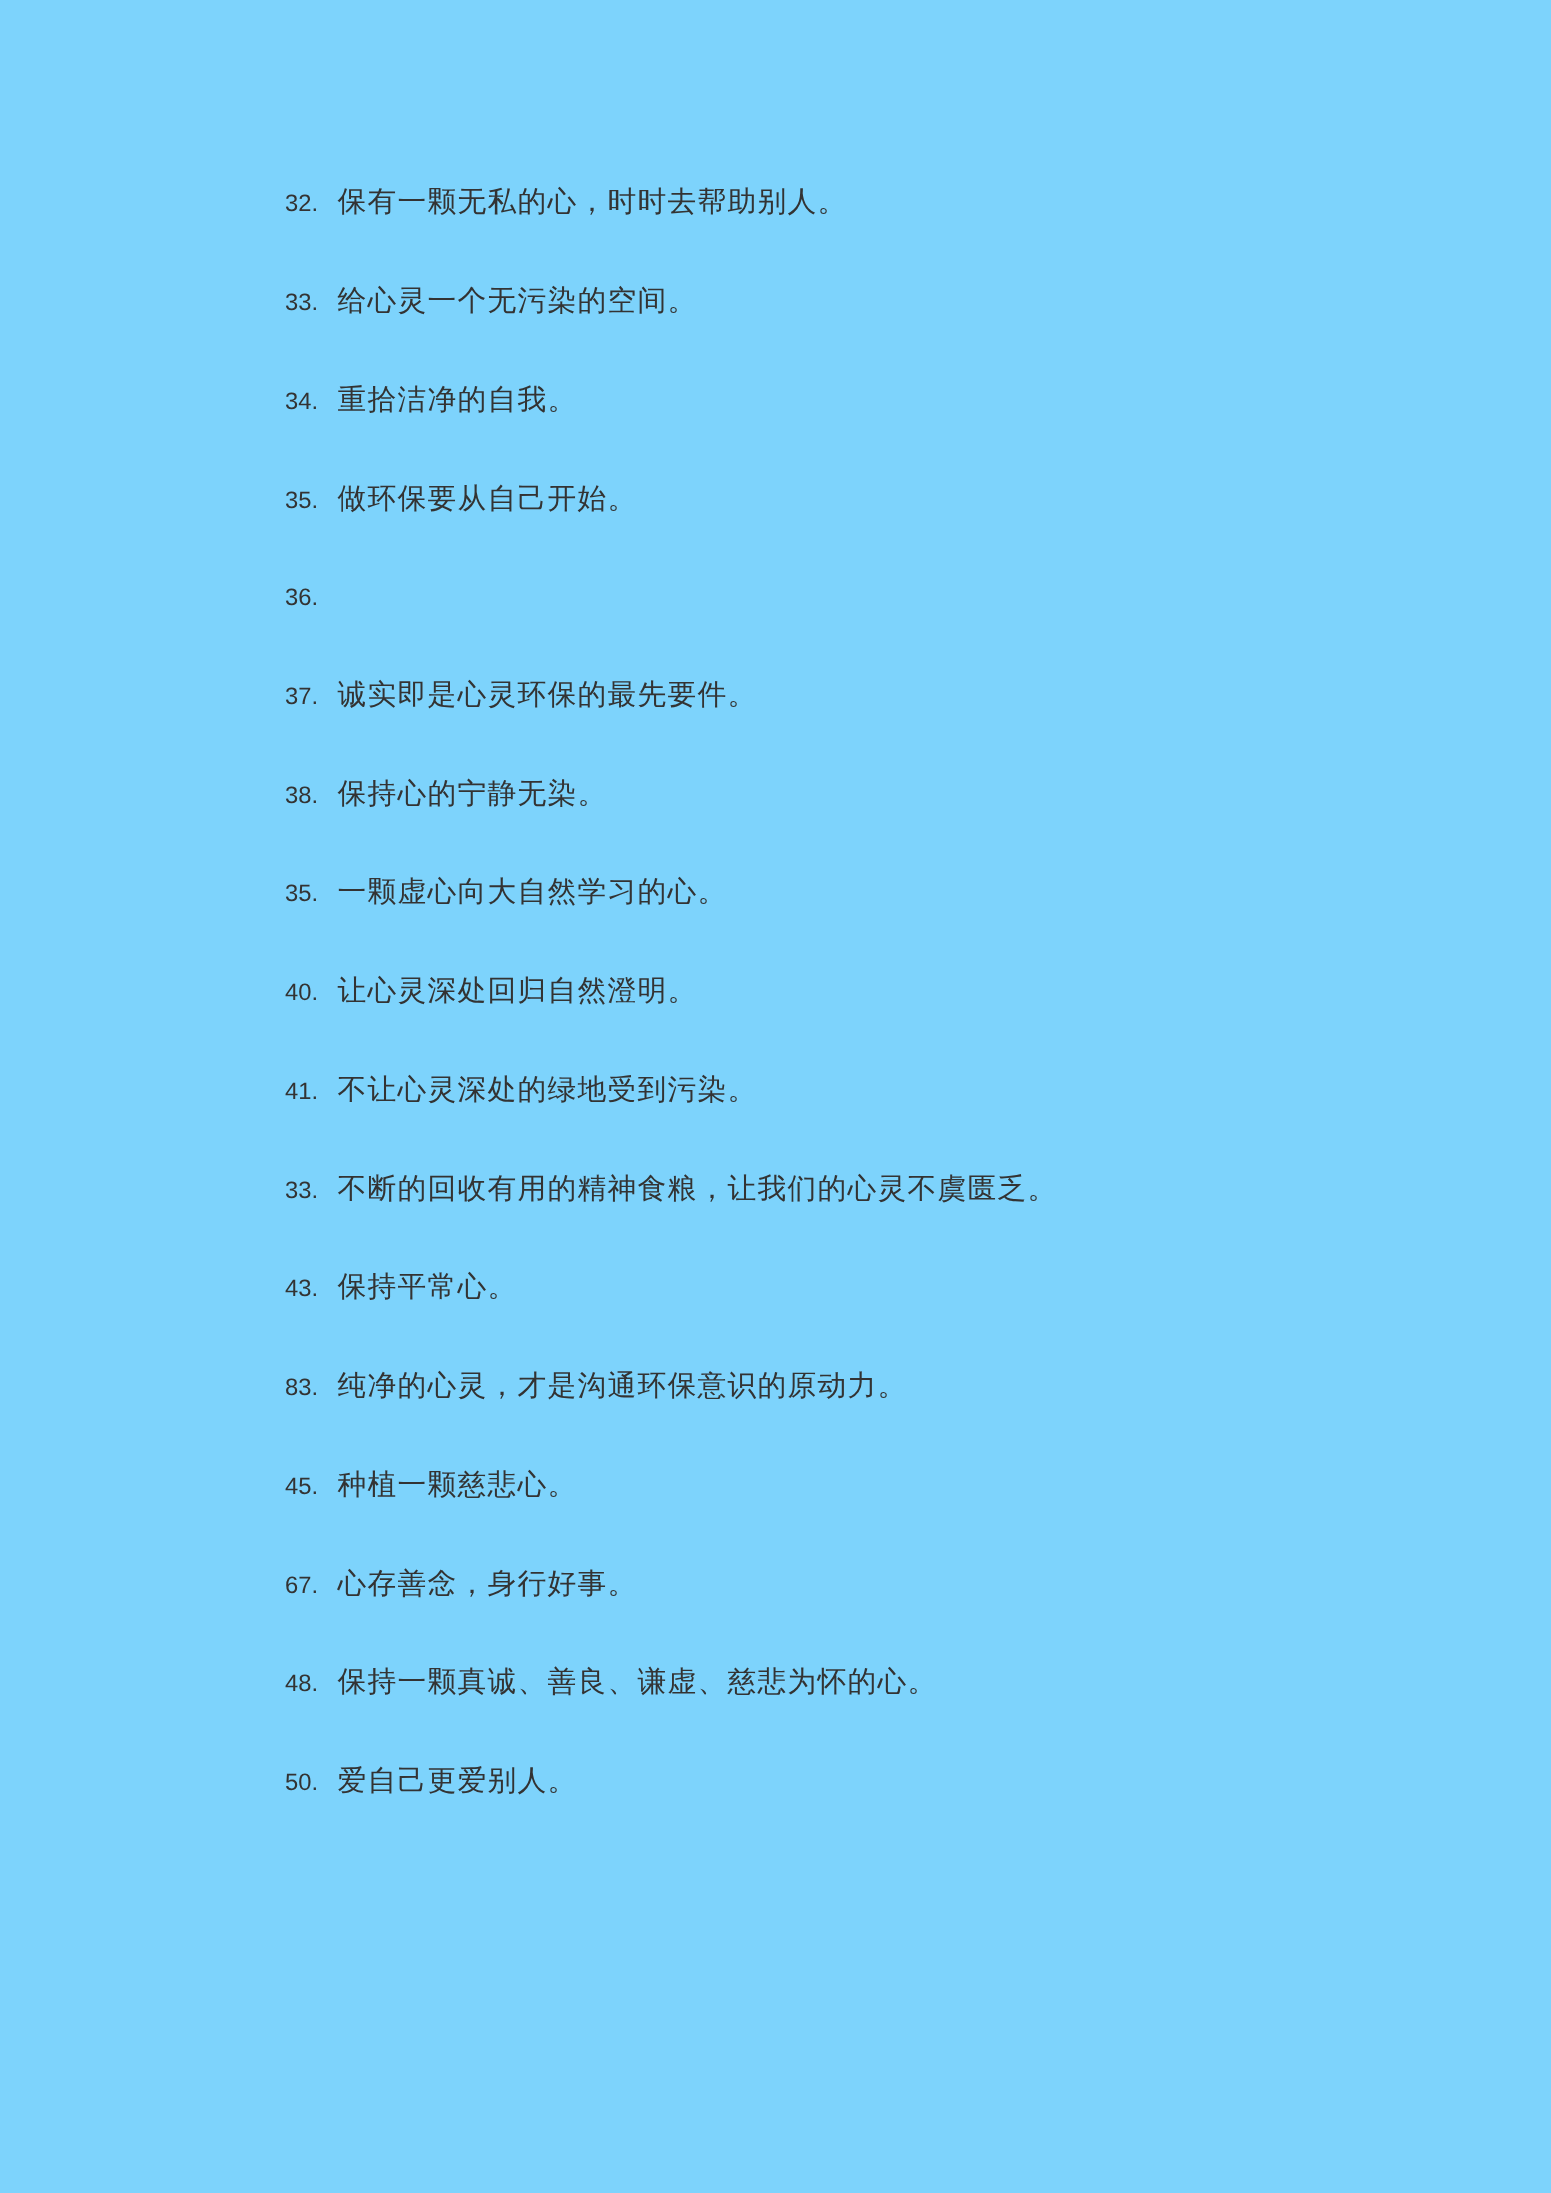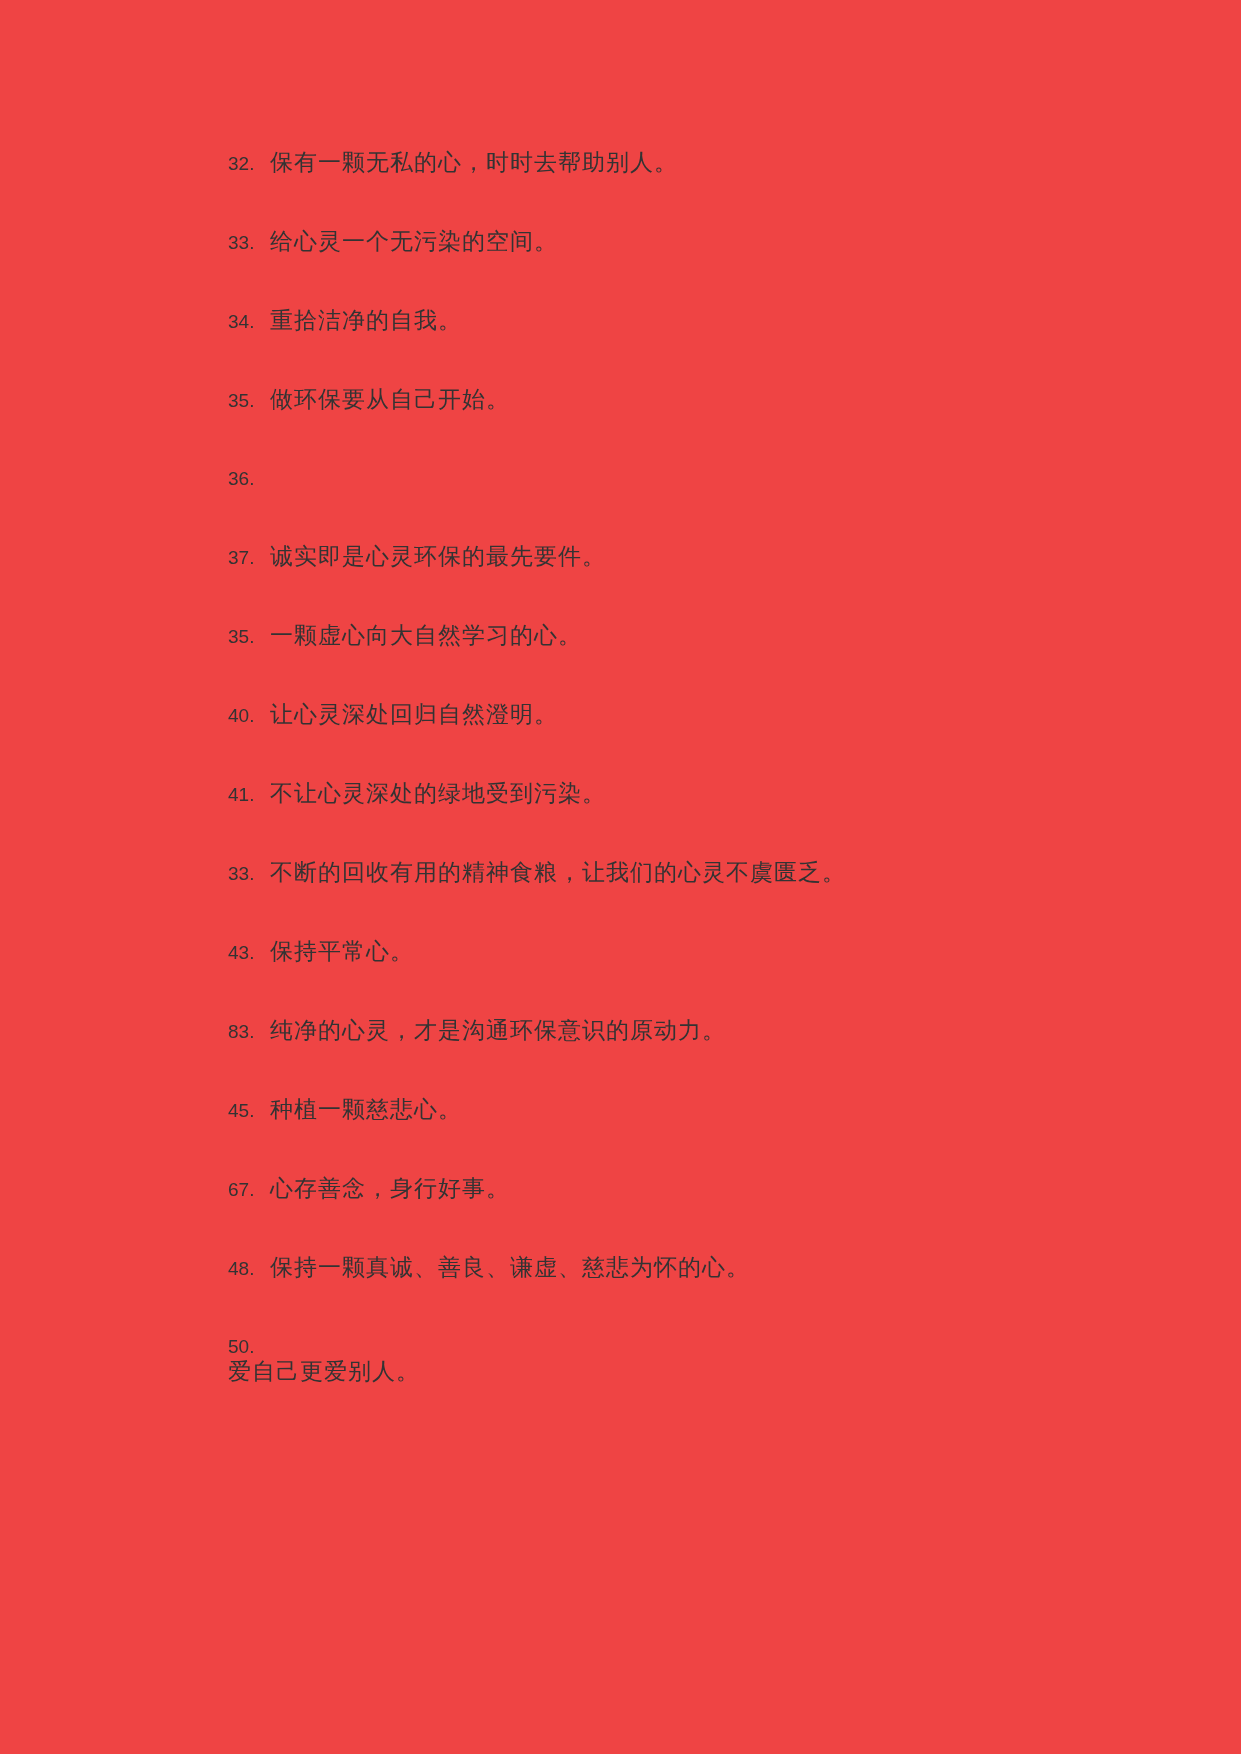--- a/index.html
+++ b/index.html
@@ -4,40 +4,39 @@
 <style>
   html, body {
     margin: 0;
     padding: 0;
     background: #ffffff;
   }
   .page {
     position: relative;
     width: 1241px;
     height: 1754px;
-    background: #ef4444;
+    background: #7dd3fc;
     box-sizing: border-box;
     padding: 150px 120px 0 228px;
     overflow: hidden;
   }
   .quote-list {
     list-style: none;
     margin: 0;
     padding: 0;
   }
   .quote-item {
     display: flex;
     align-items: baseline;
     margin-bottom: 53px;
     line-height: 25px;
     white-space: nowrap;
   }
   .quote-item:last-child {
     margin-bottom: 0;
-    flex-direction: column;
   }
   .num {
     font-family: "Liberation Sans", sans-serif;
     font-size: 19px;
     color: #333333;
     min-width: 42px;
     flex: 0 0 auto;
   }
   .txt {
     font-family: "DejaVu Serif", "Liberation Serif", serif;
@@ -73,20 +72,24 @@
 
   <li class="quote-item">
     <span class="num">36.</span>
   </li>
 
   <li class="quote-item">
     <span class="num">37.</span>
     <span class="txt">诚实即是心灵环保的最先要件。</span>
   </li>
 
+  <li class="quote-item">
+    <span class="num">38.</span>
+    <span class="txt">保持心的宁静无染。</span>
+  </li>
 
   <li class="quote-item">
     <span class="num">35.</span>
     <span class="txt">一颗虚心向大自然学习的心。</span>
   </li>
 
   <li class="quote-item">
     <span class="num">40.</span>
     <span class="txt">让心灵深处回归自然澄明。</span>
   </li>

